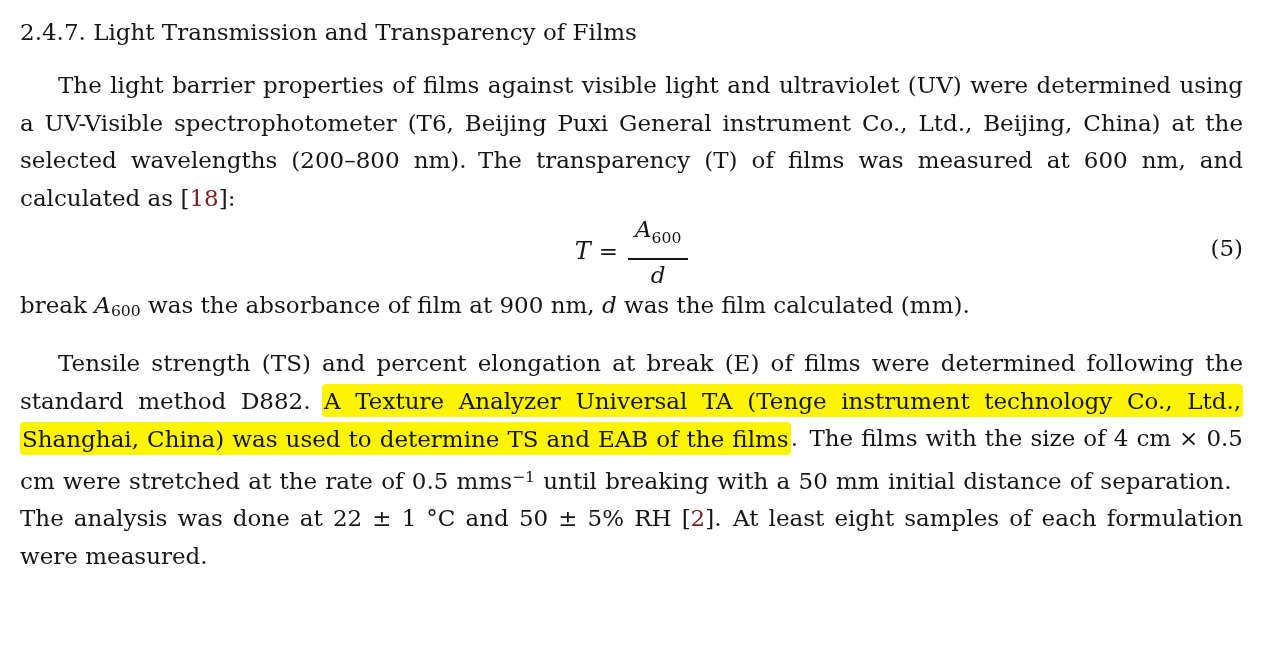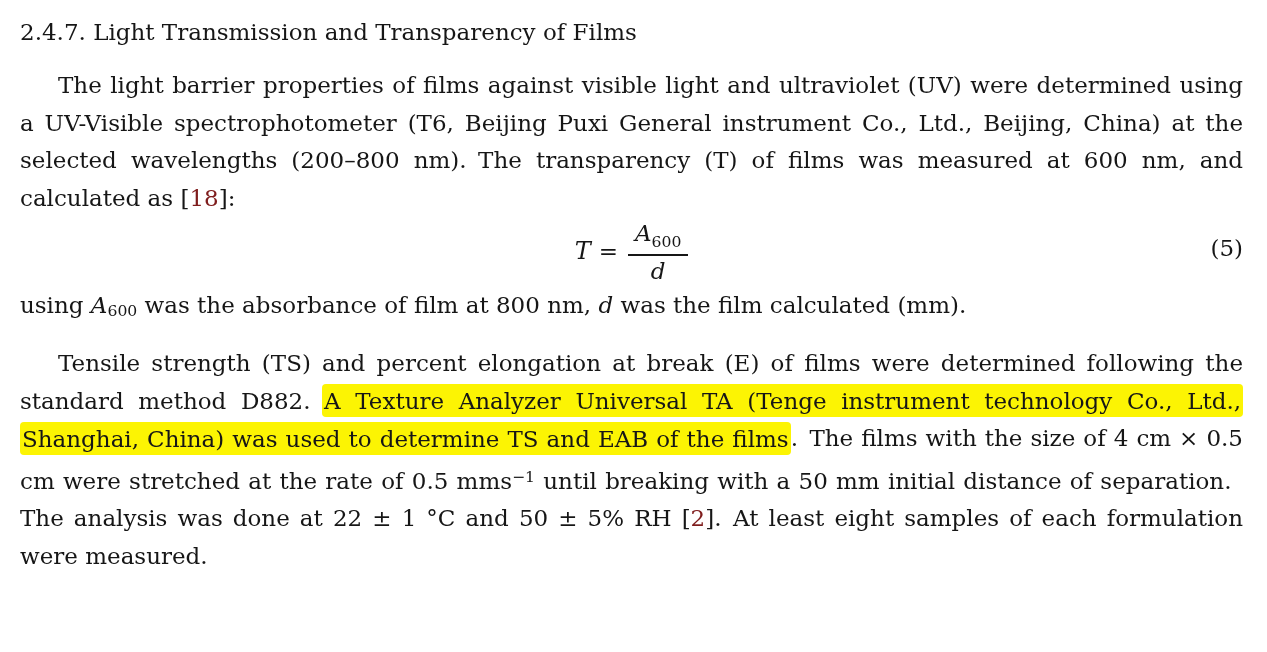--- a/index.html
+++ b/index.html
@@ -57,21 +57,21 @@
   .eq-equals { font-size: 23px; padding: 0 10px 0 8px; }
   .frac {
     display: inline-flex;
     flex-direction: column;
     align-items: center;
     line-height: 1.05;
     font-size: 23px;
   }
   .frac-num {
     font-style: italic;
-    padding: 0 7px 4px 7px;
+    padding: 0 7px 12px 7px;
     border-bottom: 2px solid #161616;
   }
   .frac-num sub { font-style: normal; font-size: 68%; }
   .frac-den { font-style: italic; padding-top: 3px; }
   .eq-label {
     position: absolute;
     right: 0;
     top: 50%;
     transform: translateY(-58%);
   }
@@ -90,18 +90,18 @@
       <span class="eq-lhs">T</span>
       <span class="eq-equals">=</span>
       <span class="frac">
         <span class="frac-num"><span>A</span><sub>600</sub></span>
         <span class="frac-den">d</span>
       </span>
     </div>
     <span class="eq-label">(5)</span>
   </div>
 
-  <p class="where-line"><span class="seg-plain">using </span><span class="seg-it">A</span><span class="seg-sub">600</span><span class="seg-plain"> was the absorbance of film at 800 nm, </span><span class="seg-it">d</span><span class="seg-plain"> was the film calculated (mm).</span></p>
+  <p class="where-line"><span class="seg-plain">break </span><span class="seg-it">A</span><span class="seg-sub">600</span><span class="seg-plain"> was the absorbance of film at 900 nm, </span><span class="seg-it">d</span><span class="seg-plain"> was the film calculated (mm).</span></p>
 
 
   <p class="body-paragraph"><span class="seg-plain">Tensile strength (TS) and percent elongation at break (E) of films were determined following the standard method D882. </span><span class="seg-hl">A Texture Analyzer Universal TA (Tenge instrument technology Co., Ltd., Shanghai, China) was used to determine TS and EAB of the films</span><span class="seg-plain">. The films with the size of 4 cm × 0.5 cm were stretched at the rate of 0.5 mms</span><span class="seg-sup">−1</span><span class="seg-plain"> until breaking with a 50 mm initial distance of separation. The analysis was done at 22 ± 1 °C and 50 ± 5% RH [</span><span class="seg-cite">2</span><span class="seg-plain">]. At least eight samples of each formulation were measured.</span></p>
 
 </div>
 
 </body></html>

